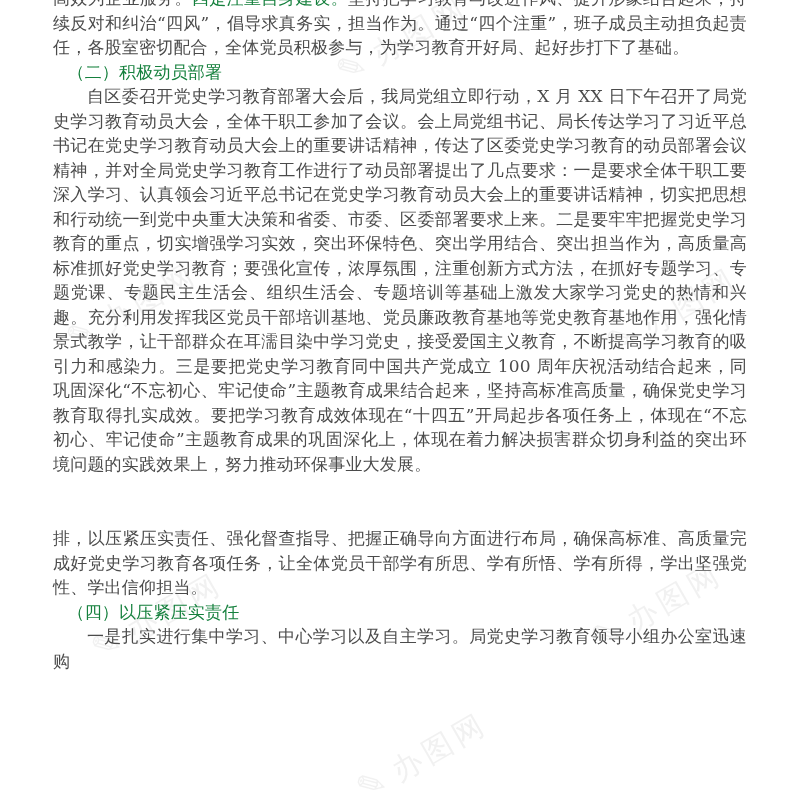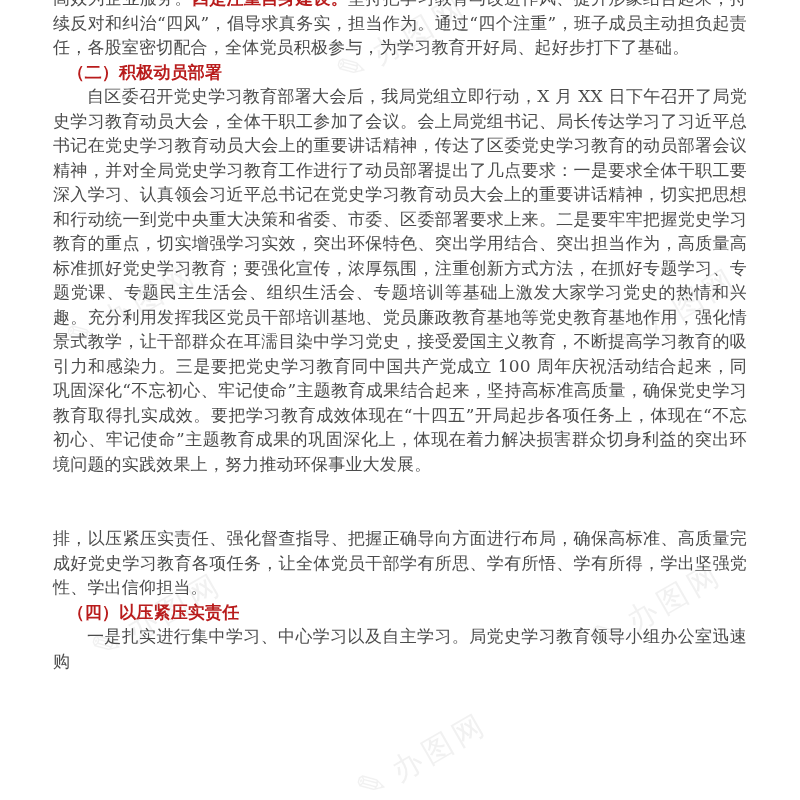--- a/index.html
+++ b/index.html
@@ -49,21 +49,21 @@
     color: #4b4b4b;
   }
   .doc p { margin: 0; }
   .para { text-indent: 2em; }
   .para.no-indent { text-indent: 0; }
   .heading {
     font-weight: 700;
     color: #434343;
     text-indent: 0.85em;
   }
-  .doc strong { font-weight: 700; color: #b91c1c; }
+  .doc strong { font-weight: 400; color: #15803d; }
   .gap { height: 50px; }
 </style>
 </head>
 <body>
 
 <div class="page">
   <div class="watermark-layer">
       <span class="wm" style="left: 330px; top: 18px;"><span class="wm-logo">✎</span><span>办图网</span></span>
       <span class="wm" style="left: 60px; top: 285px;"><span class="wm-logo">✎</span><span>办图网</span></span>
       <span class="wm" style="left: 600px; top: 290px;"><span class="wm-logo">✎</span><span>办图网</span></span>

